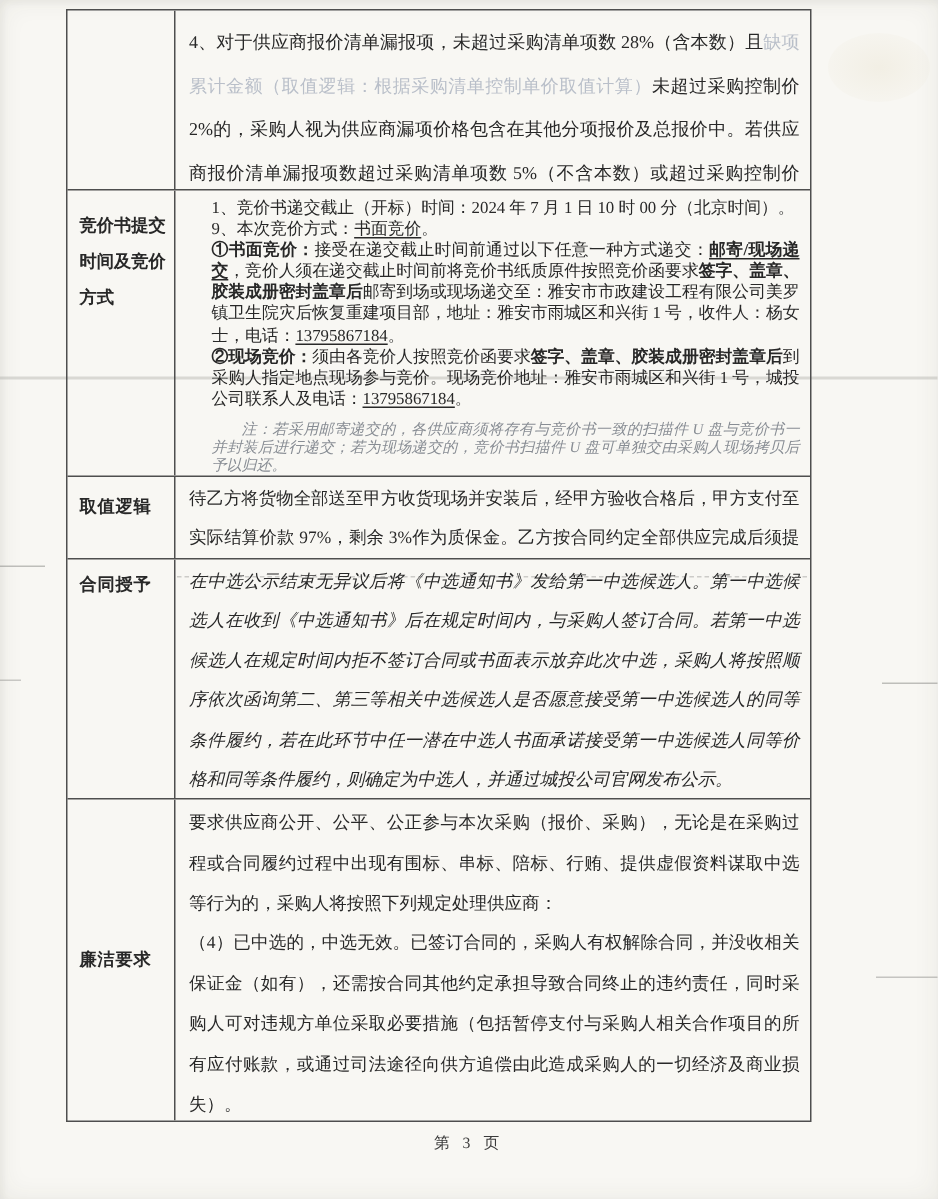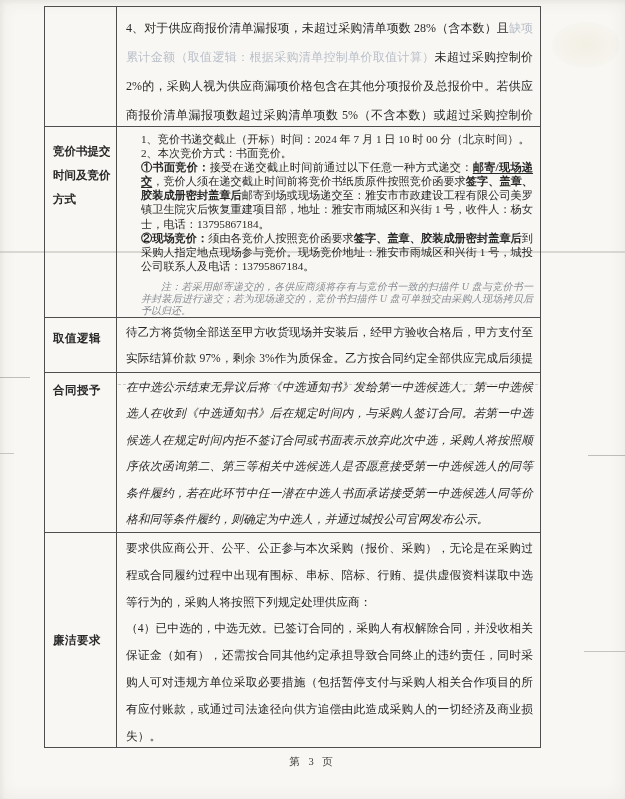--- a/index.html
+++ b/index.html
@@ -56,21 +56,21 @@
   .content-cell p.note{
     margin-top:8px;
     font-size:10px; line-height:12.1px;
     text-indent:2em;
     color: var(--note,#888d94);
     font-style: italic;
   }
   
   .s-n{}
   .s-b{ font-weight:700; }
-  .s-u{ text-decoration-thickness:1px; text-underline-offset:2px; }
+  .s-u{ text-decoration:underline; text-decoration-thickness:1px; text-underline-offset:2px; }
   .s-bu{ font-weight:700; text-decoration:underline; text-decoration-thickness:1px; text-underline-offset:2px; }
   .s-f{ color: var(--faded,#b9bfc9); }
 
   
   .page-footer{
     position:absolute; left:0; right:0; top:755px;
     text-align:center;
     font-size:10.5px; letter-spacing:3px;
     color:#3a3a3a;
   }
@@ -104,21 +104,21 @@
       <div class="t-row r0">
         <div class="label-cell"></div>
         <div class="content-cell">
           <p><span class="s-n">4、对于供应商报价清单漏报项，未超过采购清单项数 28%（含本数）且</span><span class="s-f">缺项累计金额（取值逻辑：根据采购清单控制单价取值计算）</span><span class="s-n">未超过采购控制价 2%的，采购人视为供应商漏项价格包含在其他分项报价及总报价中。若供应商报价清单漏报项数超过采购清单项数 5%（不含本数）或超过采购控制价 2%的，其竞价文件无效。</span></p>
         </div>
       </div>
       <div class="t-row r1">
         <div class="label-cell">竞价书提交时间及竞价方式</div>
         <div class="content-cell">
           <p><span class="s-n">1、竞价书递交截止（开标）时间：2024 年 7 月 1 日 10 时 00 分（北京时间）。</span></p>
-          <p><span class="s-n">2、本次竞价方式：</span><span class="s-u">书面竞价</span><span class="s-n">。</span></p>
+          <p><span class="s-n">9、本次竞价方式：</span><span class="s-u">书面竞价</span><span class="s-n">。</span></p>
           <p><span class="s-b">①书面竞价：</span><span class="s-n">接受在递交截止时间前通过以下任意一种方式递交：</span><span class="s-bu">邮寄/现场递交</span><span class="s-n">，竞价人须在递交截止时间前将竞价书纸质原件按照竞价函要求</span><span class="s-b">签字、盖章、胶装成册密封盖章后</span><span class="s-n">邮寄到场或现场递交至：雅安市市政建设工程有限公司美罗镇卫生院灾后恢复重建项目部，地址：雅安市雨城区和兴街 1 号，收件人：杨女士，电话：</span><span class="s-u">13795867184</span><span class="s-n">。</span></p>
           <p><span class="s-b">②现场竞价：</span><span class="s-n">须由各竞价人按照竞价函要求</span><span class="s-b">签字、盖章、胶装成册密封盖章后</span><span class="s-n">到采购人指定地点现场参与竞价。现场竞价地址：雅安市雨城区和兴街 1 号，城投公司联系人及电话：</span><span class="s-u">13795867184</span><span class="s-n">。</span></p>
           <p class="note"><span class="s-n">注：若采用邮寄递交的，各供应商须将存有与竞价书一致的扫描件 U 盘与竞价书一并封装后进行递交；若为现场递交的，竞价书扫描件 U 盘可单独交由采购人现场拷贝后予以归还。</span></p>
         </div>
       </div>
       <div class="t-row r2">
         <div class="label-cell">取值逻辑</div>
         <div class="content-cell">
           <p><span class="s-n">待乙方将货物全部送至甲方收货现场并安装后，经甲方验收合格后，甲方支付至实际结算价款 97%，剩余 3%作为质保金。乙方按合同约定全部供应完成后须提供封账协议。</span></p>
         </div>

